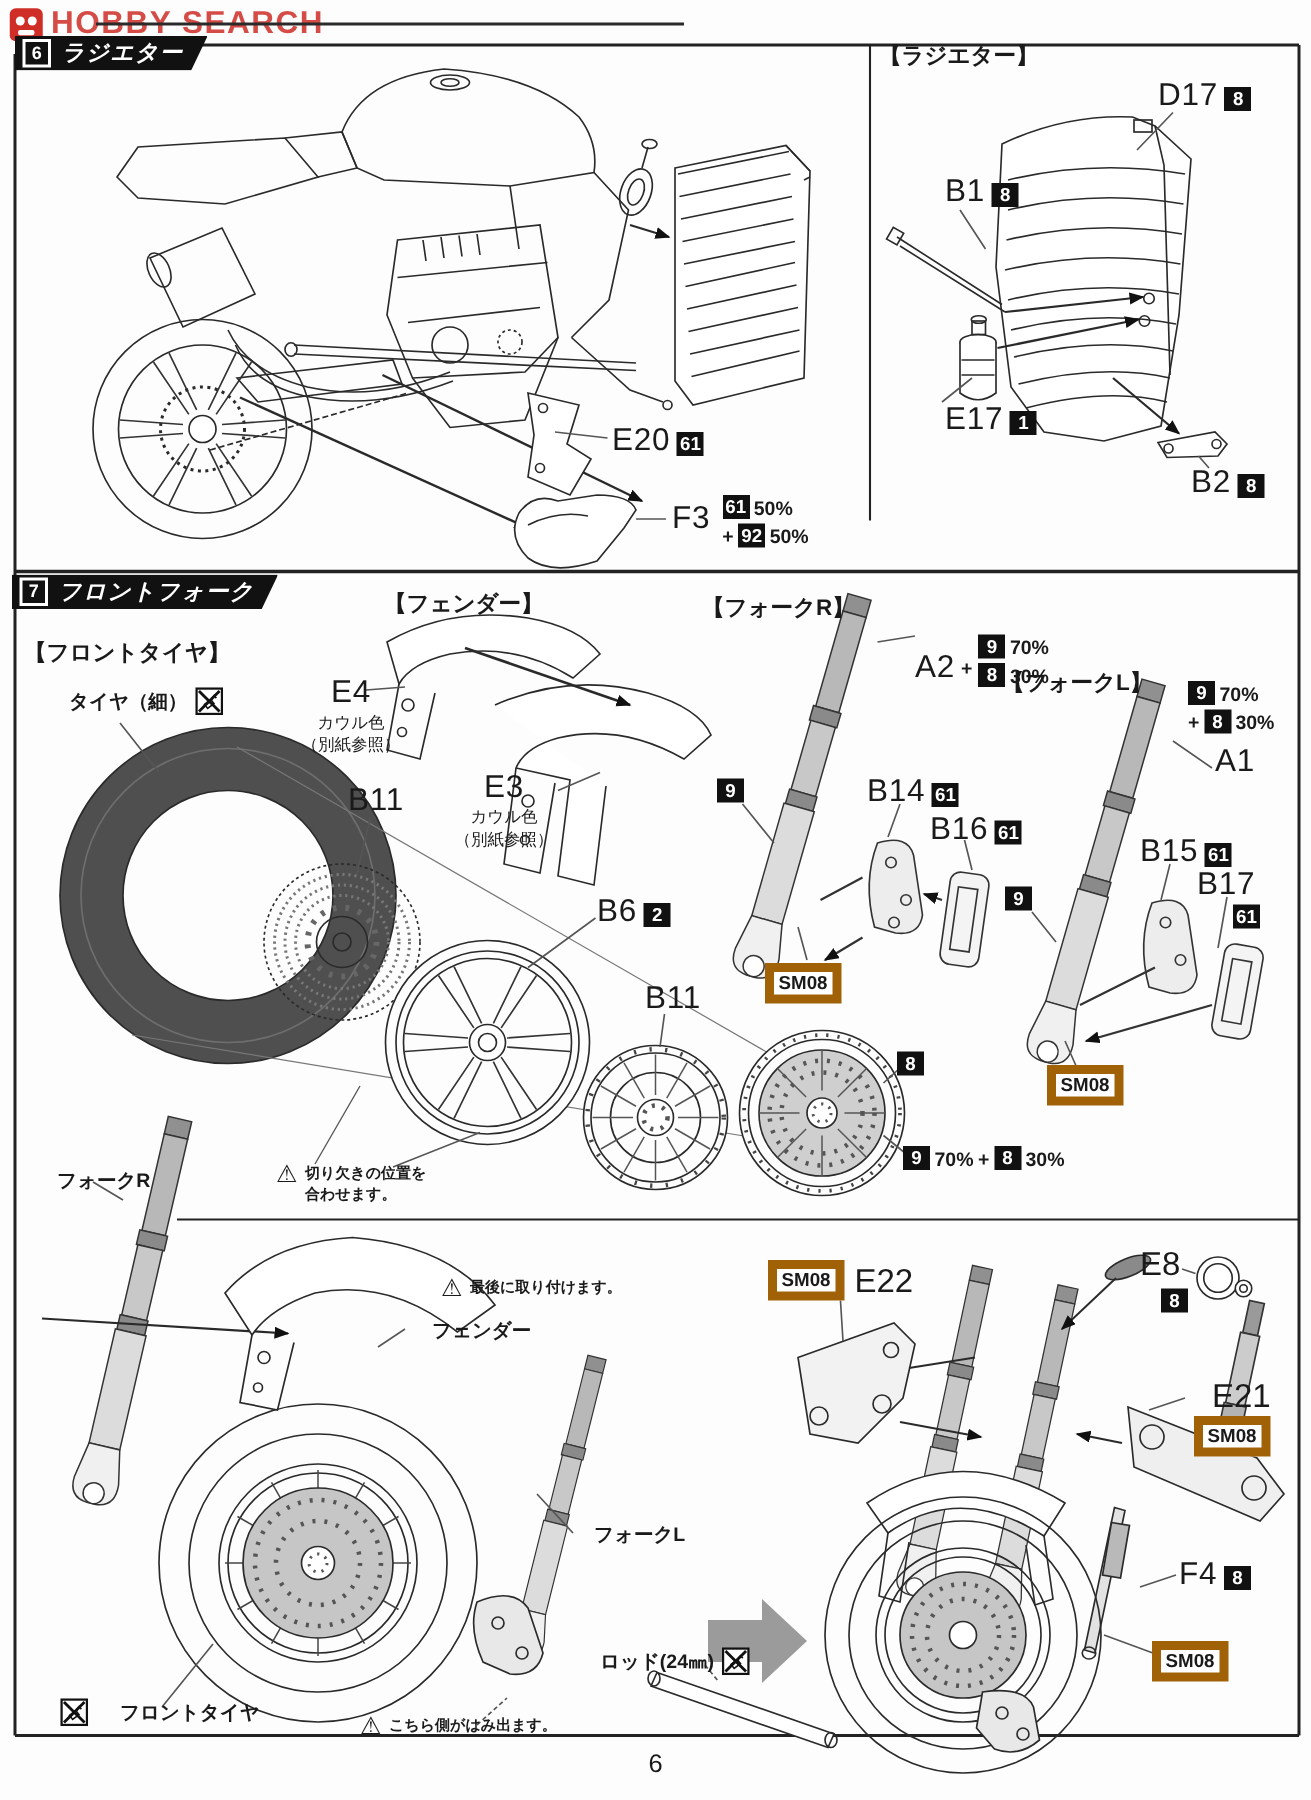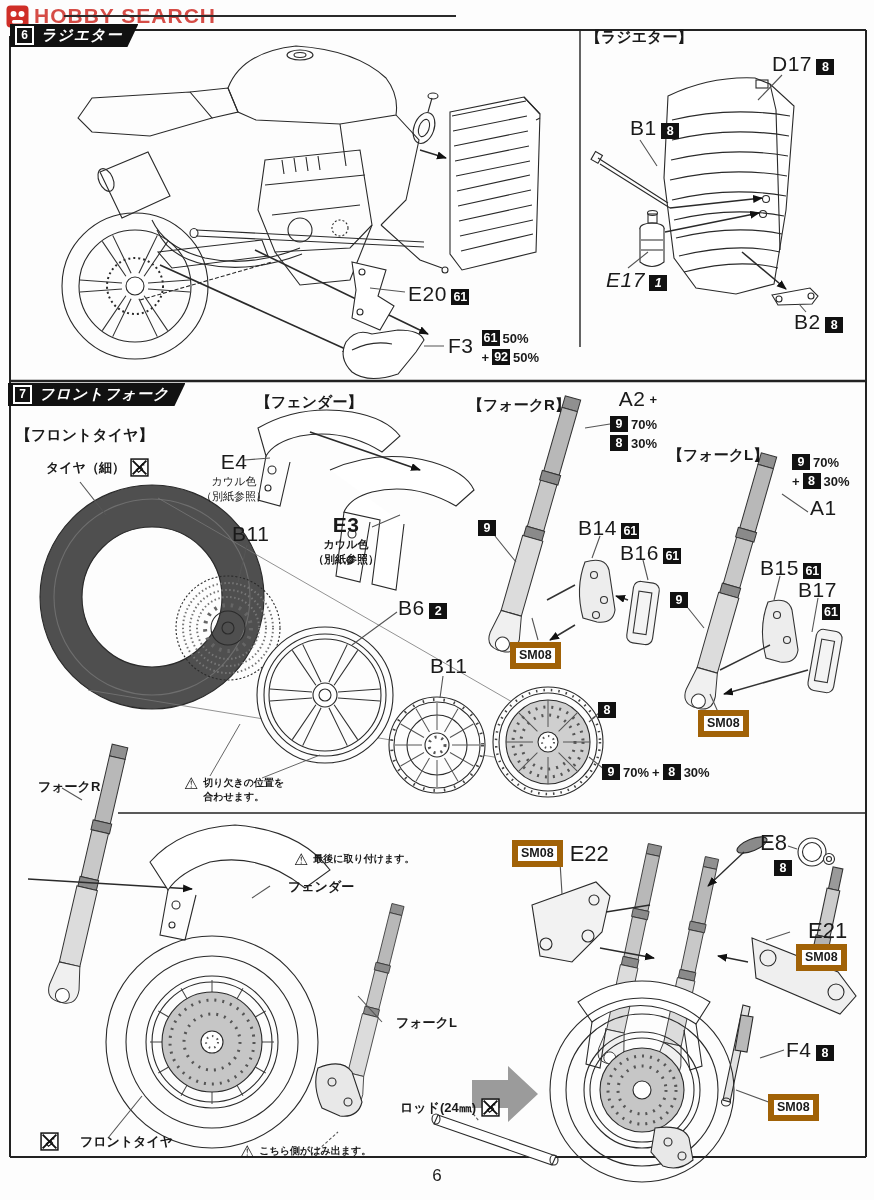--- a/index.html
+++ b/index.html
@@ -414,21 +414,21 @@
   <div class="lbl gtitle" style="left:586px;top:28px;">【ラジエター】</div>
 
   <div class="lbl" style="left:772px;top:52px;">
     <span class="big">D17</span>
     <span class="pb">8</span>
   </div>
   <div class="lbl" style="left:630px;top:116px;">
     <span class="big">B1</span>
     <span class="pb">8</span>
   </div>
-  <div class="lbl" style="left:606px;top:268px;font-style:italic;">
+  <div class="lbl" style="left:630px;top:268px;">
     <span class="big">E17</span>
     <span class="pb">1</span>
   </div>
   <div class="lbl" style="left:794px;top:310px;">
     <span class="big">B2</span>
     <span class="pb">8</span>
   </div>
   <div class="lbl" style="left:408px;top:282px;">
     <span class="big">E20</span>
     <span class="pb">61</span>
@@ -460,34 +460,34 @@
       <path d="M6,11 l4,-3 2,2.5 -4,3 z M10,8 l2,-2.5 1.5,1.5" fill="none" stroke="#111" stroke-width="1"></path>
       <path d="M2.5,2.5 L15.5,15.5 M15.5,2.5 L2.5,15.5" stroke="#111" stroke-width="1.8"></path>
     </svg>
   </div>
 
   <div class="lbl center" style="left:196px;top:450px;width:76px;">
     <div class="big">E4</div>
     <div class="sm">カウル色</div>
     <div class="sm">（別紙参照）</div>
   </div>
-  <div class="lbl center" style="left:306px;top:513px;width:80px;font-weight:bold;">
+  <div class="lbl center" style="left:296px;top:513px;width:80px;">
     <div class="big">E3</div>
     <div class="sm">カウル色</div>
     <div class="sm">（別紙参照）</div>
   </div>
 
   <div class="lbl big" style="left:232px;top:522px;">B11</div>
   <div class="lbl" style="left:398px;top:596px;">
     <span class="big">B6</span>
     <span class="pb">2</span>
   </div>
   <div class="lbl big" style="left:430px;top:654px;">B11</div>
 
-  <div class="lbl" style="left:610px;top:387px;display:flex;gap:4px;align-items:flex-end;flex-direction:column;">
+  <div class="lbl" style="left:610px;top:423px;display:flex;gap:4px;align-items:flex-end;">
     <span style="display:flex;gap:4px;align-items:center;padding-bottom:1px;">
       <span class="big">A2</span>
       <span class="mid">+</span>
     </span>
     <span class="mix">
       <span class="mrow">
           <span class="pb">9</span>
           <span>70%</span>
         </span>
       <span class="mrow">

